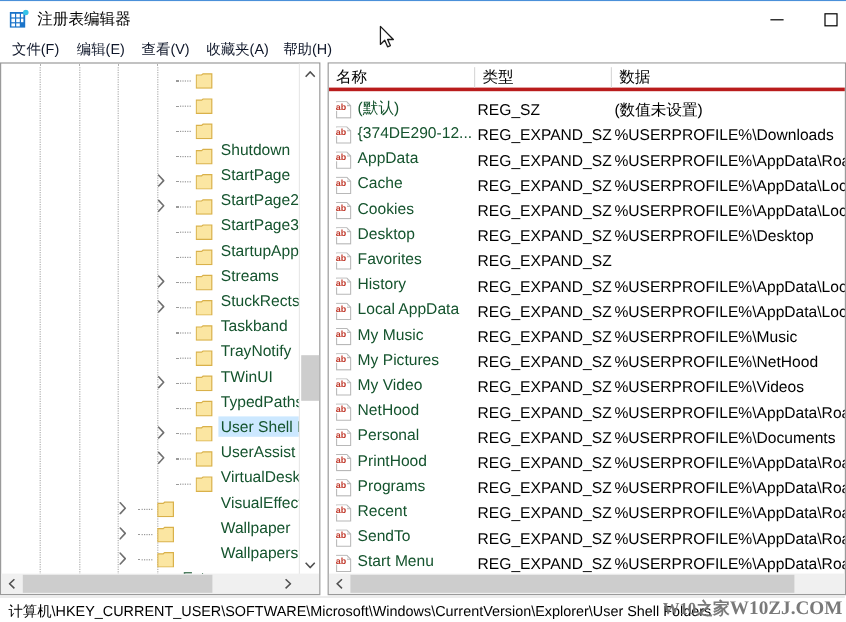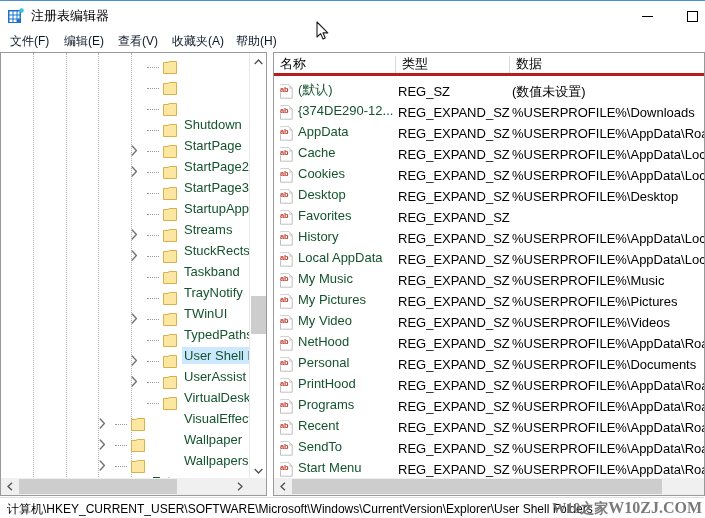--- a/index.html
+++ b/index.html
@@ -543,21 +543,21 @@
         </div>
         <div class="lrow" style="top: 215px;">
           <span class="abicon"><svg width="15" height="15" viewBox="0 0 15 15">
               <path d="M1.5 0.8 L10.0 0.8 L13.2 4.0 L13.2 14.2 L1.5 14.2 Z" fill="#ffffff" stroke="#b8b8b8" stroke-width="0.9"></path>
               <path d="M9.9 0.9 L9.9 4.0 L13.1 4.0" fill="none" stroke="#b8b8b8" stroke-width="0.9"></path>
               <rect x="0.6" y="1.2" width="9.6" height="7.2" fill="#ffffff"></rect>
               <text x="0.9" y="7.6" font-family="Liberation Sans, sans-serif" font-size="7.4" font-weight="bold" fill="#c0392b">ab</text>
             </svg></span>
           <span class="c-name">My Pictures</span>
           <span class="c-type">REG_EXPAND_SZ</span>
-          <span class="c-data">%USERPROFILE%\Pictures</span>
+          <span class="c-data">%USERPROFILE%\NetHood</span>
         </div>
         <div class="lrow" style="top: 236px;">
           <span class="abicon"><svg width="15" height="15" viewBox="0 0 15 15">
               <path d="M1.5 0.8 L10.0 0.8 L13.2 4.0 L13.2 14.2 L1.5 14.2 Z" fill="#ffffff" stroke="#b8b8b8" stroke-width="0.9"></path>
               <path d="M9.9 0.9 L9.9 4.0 L13.1 4.0" fill="none" stroke="#b8b8b8" stroke-width="0.9"></path>
               <rect x="0.6" y="1.2" width="9.6" height="7.2" fill="#ffffff"></rect>
               <text x="0.9" y="7.6" font-family="Liberation Sans, sans-serif" font-size="7.4" font-weight="bold" fill="#c0392b">ab</text>
             </svg></span>
           <span class="c-name">My Video</span>
           <span class="c-type">REG_EXPAND_SZ</span>

